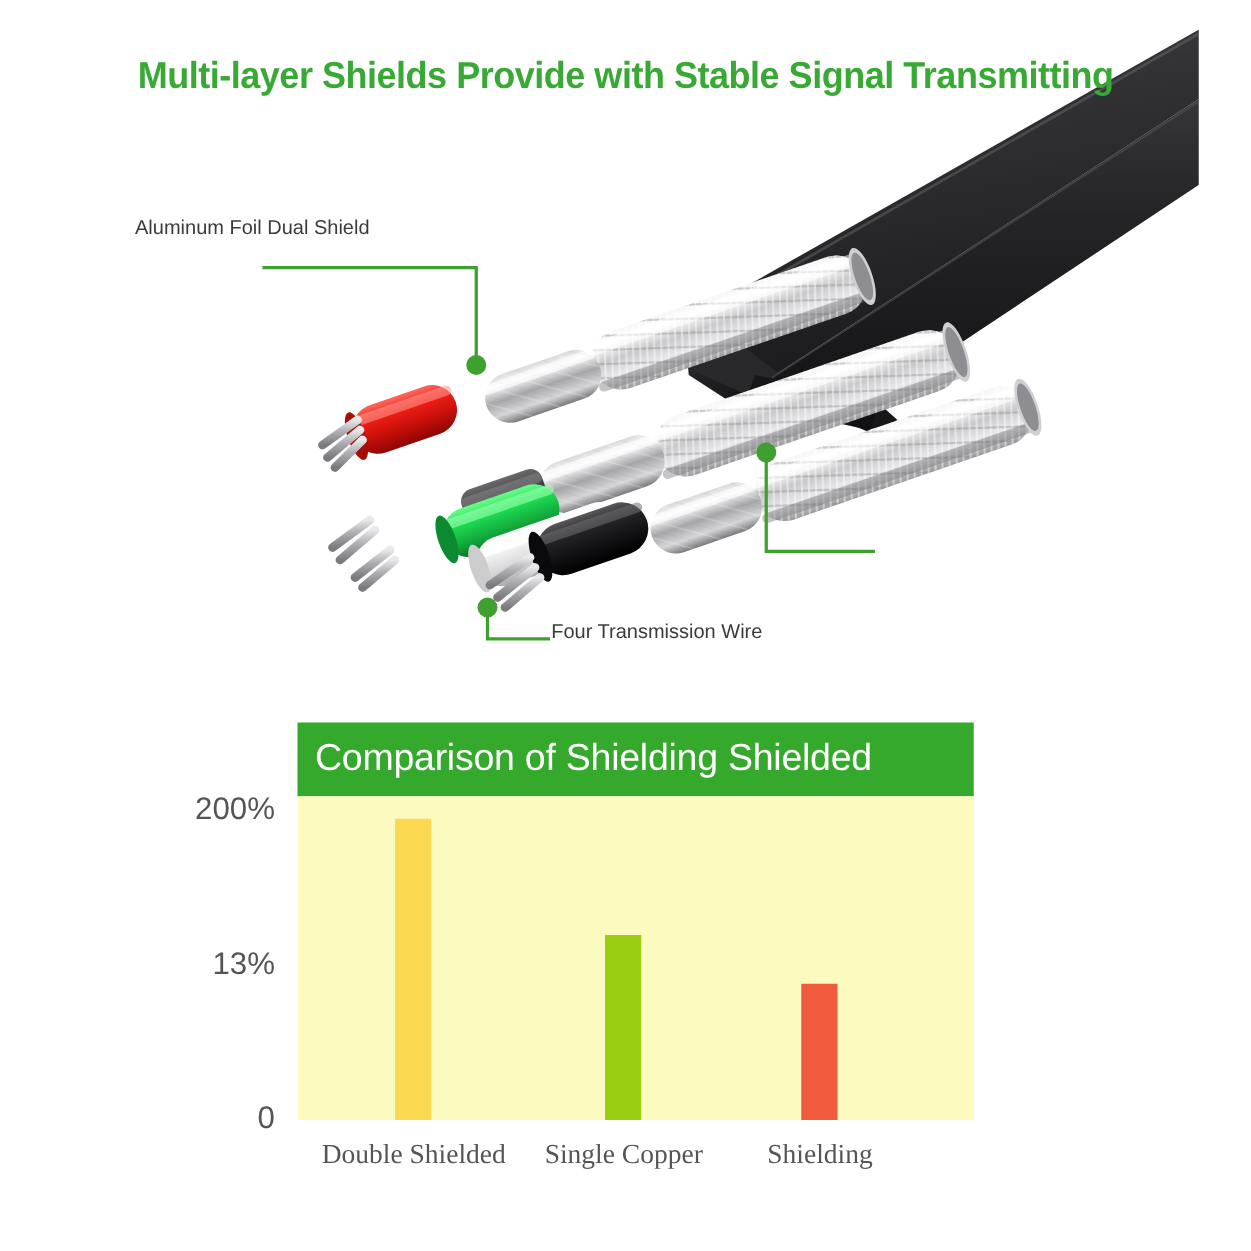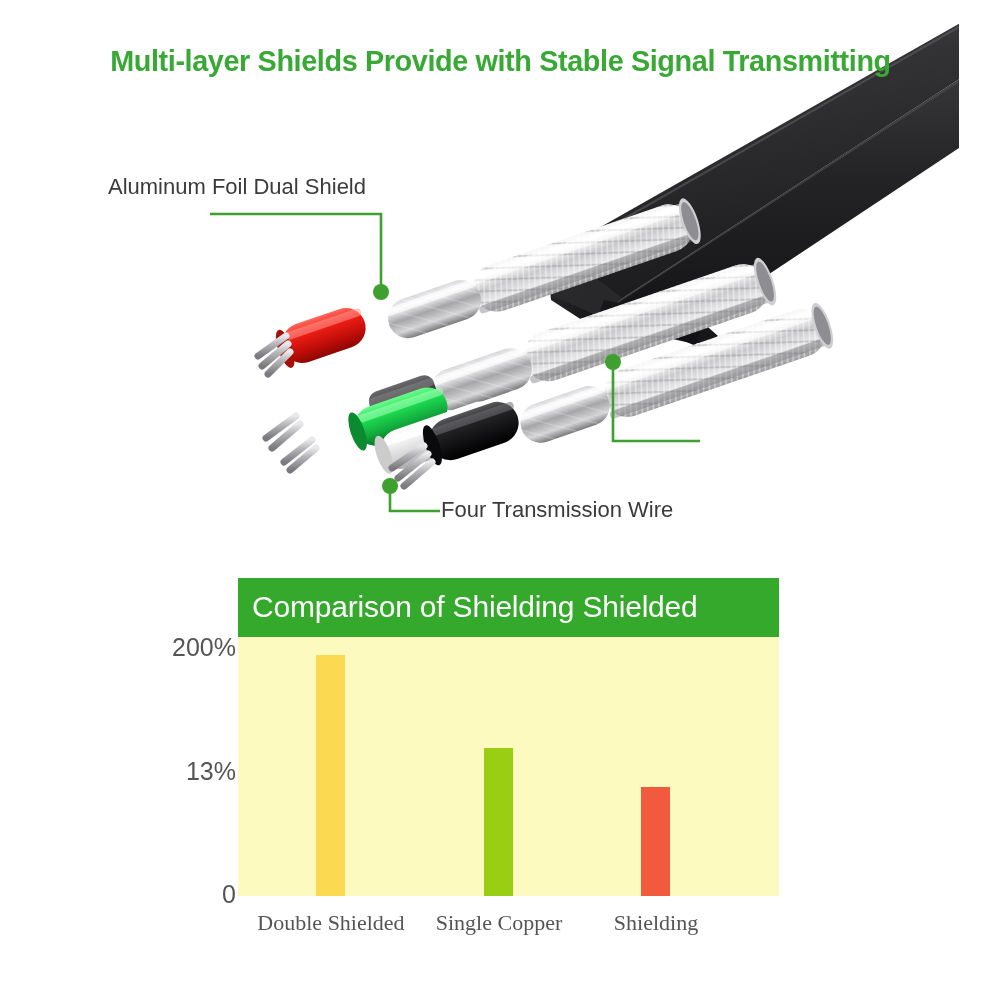--- a/index.html
+++ b/index.html
@@ -42,21 +42,21 @@
     top: 0;
     width: 1001px;
     height: 545px;
     z-index: 10;
   }
 
   
   .callout-label {
     position: absolute;
     font-family: "Liberation Sans", sans-serif;
-    font-size: 22px;
+    font-size: 16px;
     color: #3b3b3b;
     white-space: nowrap;
     z-index: 30;
   }
   #label-foil   { left: 108px; top: 174px; }
   #label-braid  { left: 700px; top: 427px; }
   #label-wires  { left: 441px; top: 497px; }
 
   #leaders {
     position: absolute;
@@ -116,21 +116,20 @@
     color: #555555;
     white-space: nowrap;
     text-align: right;
   }
   #y-axis {
     position: absolute;
     left: 0px;
     top: 0px;
     width: 220px;
     height: 400px;
-    padding-left: 16px;
   }
   .x-label {
     position: absolute;
     top: 365px;
     font-family: Liberation Serif, serif;
     font-size: 22px;
     color: #555555;
     white-space: nowrap;
     text-align: left;
   }

